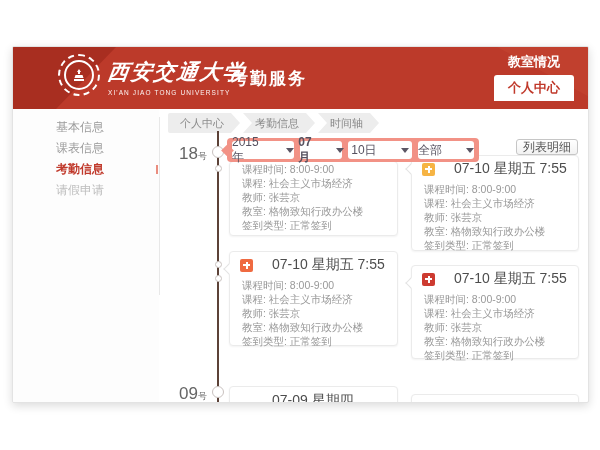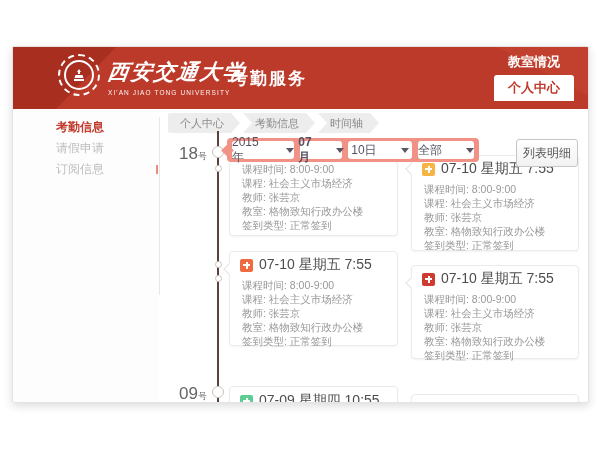--- a/index.html
+++ b/index.html
@@ -67,31 +67,31 @@
 
   
   .bubble { position:absolute; left:214px; top:91px; width:252px; height:24px; background:#f29286;
             border-radius:4px; display:flex; align-items:center; padding:0 5px; gap:6px; z-index:6; }
   .bubble-arrow { position:absolute; left:-4px; top:8px; width:9px; height:9px; background:#f29286; transform:rotate(45deg); }
   .dd { height:18px; background:#fff; border-radius:3px; display:flex; align-items:center;
         justify-content:center; gap:24px; font-size:12px; color:#565260; cursor:pointer; }
   .dd .caret { width:0; height:0; border-left:4px solid transparent; border-right:4px solid transparent;
                border-top:5px solid #5b5664; }
   .dd1{width:64px;} .dd2{width:42px;font-weight:bold;} .dd3{width:66px;} .dd4{width:58px;}
-  .list-btn { position:absolute; left:503px; top:92px; width:62px; height:28px;
+  .list-btn { position:absolute; left:503px; top:92px; width:62px; height:16px;
               background:linear-gradient(#ffffff,#f2f2f2); border:1px solid #c6c6c6; border-radius:3px;
               font-size:12px; color:#555; display:flex; align-items:center; justify-content:center;
               cursor:pointer; z-index:6; }
 
   
   .card { position:absolute; background:#fff; border:1px solid #ebebeb; border-radius:4px;
           box-shadow:0 1px 2px rgba(0,0,0,.05); z-index:3; }
   .card-arrow { position:absolute; left:-5px; width:8px; height:8px; background:#fff;
                 border-left:1px solid #e3e3e3; border-bottom:1px solid #e3e3e3; transform:rotate(45deg); }
-  .card-title { display:flex; align-items:center; gap:6px; padding:4px 10px 2px 10px;
+  .card-title { display:flex; align-items:center; gap:19px; padding:4px 10px 2px 10px;
                 font-size:14px; color:#4d4d4d; }
   .card-icon { width:13px; height:13px; border-radius:2px; flex:0 0 13px;
                background:linear-gradient(#fff,#fff) center/7px 2px no-repeat,
                           linear-gradient(#fff,#fff) center/2px 7px no-repeat, #ccc; }
   .card-body { padding:2px 10px 0 12px; }
   .card-line { font-size:10.5px; color:#999; line-height:14px; white-space:nowrap; }
   .pad-top { padding-top:5px; }
 </style>
 </head>
 <body>
@@ -117,23 +117,24 @@
       <div class="nav">
         <div class="nav-item">首页</div>
         <div class="nav-item">其他信息</div>
         <div class="nav-item">教室情况</div>
         <div class="nav-item active">个人中心</div>
       </div>
     </div>
 
     <div class="sidebar">
       <div style="margin-top:8px;"></div>
+      <div class="side-item">基本信息</div>
+      <div class="side-item">课表信息</div>
       <div class="side-item active">考勤信息</div>
       <div class="side-item dim">请假申请</div>
-      <div class="side-item dim">订阅信息</div>
     </div>
     <div class="side-divider"></div>
 
     <div class="crumbs">
       <div class="crumb first">个人中心</div>
       <div class="crumb">考勤信息</div>
       <div class="crumb">时间轴</div>
     </div>
 
     <div class="month-tick"></div>

